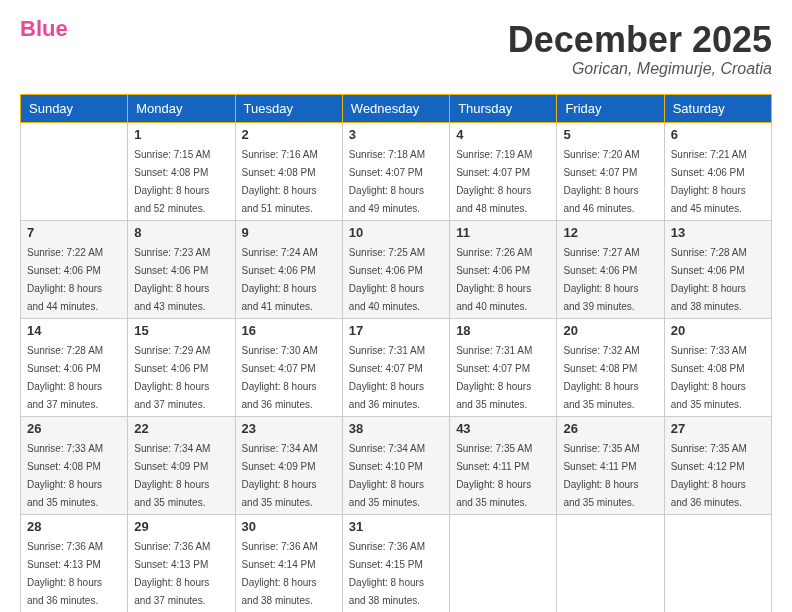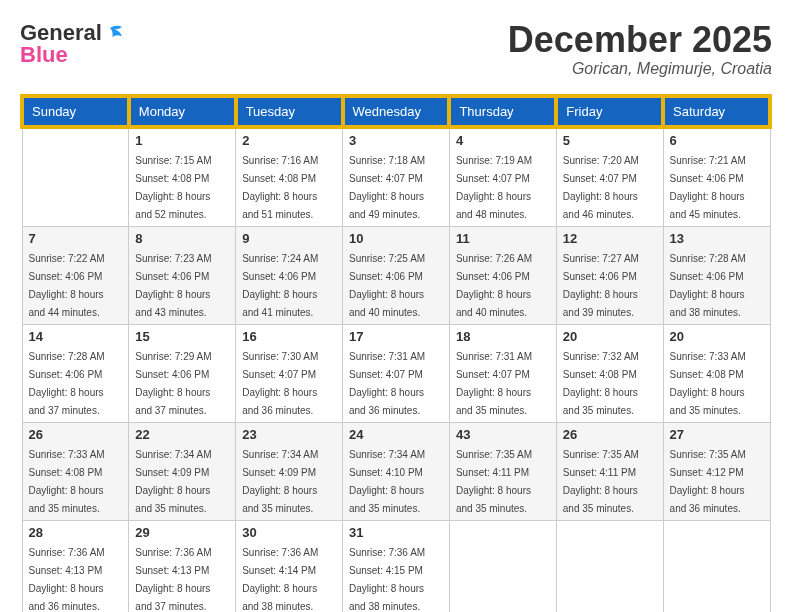--- a/index.html
+++ b/index.html
@@ -40,21 +40,21 @@
       width: 100%;
       border-collapse: collapse;
     }
     .calendar th {
       background-color: #1565C0;
       color: #fff;
       text-align: left;
       padding: 6px 8px;
       font-size: 13px;
       font-weight: normal;
-      border: 4px solid #eab308;
+      border: 1px solid #eab308;
     }
     .calendar td {
       border: 1px solid #ccc;
       vertical-align: top;
       padding: 4px 6px;
       width: 107px;
       min-height: 80px;
       background: #fff;
     }
     .calendar tr:nth-child(even) td {
@@ -74,26 +74,20 @@
     }
     .empty-cell {
       background: #fff !important;
     }
   </style>
 </head>
 <body>
 
 <div class="header">
   <div class="logo">
-    <div style="display:flex; align-items:center;">
-      <span style="font-size:22px; font-weight:bold; color:#333;">General</span>
-      <svg width="22" height="18" viewBox="0 0 22 18">
-        <path d="M8 4 Q14 0 20 3 Q16 6 12 5 Q18 7 20 12 Q14 10 10 13 Q12 8 8 4Z" fill="#2196F3"></path>
-      </svg>
-    </div>
     <span style="font-size:22px; font-weight:bold; color:#ec4899; margin-top:-4px;">Blue</span>
   </div>
   <div class="title-section">
     <div class="month-title">December 2025</div>
     <div class="location">Gorican, Megimurje, Croatia</div>
   </div>
 </div>
 
 <table class="calendar">
   <thead>
@@ -202,21 +196,21 @@
       </td>
         <td>
         <span class="day-number">22</span>
         <span class="day-info">Sunrise: 7:34 AM<br>Sunset: 4:09 PM<br>Daylight: 8 hours and 35 minutes.</span>
       </td>
         <td>
         <span class="day-number">23</span>
         <span class="day-info">Sunrise: 7:34 AM<br>Sunset: 4:09 PM<br>Daylight: 8 hours and 35 minutes.</span>
       </td>
         <td>
-        <span class="day-number">24</span>
+        <span class="day-number">38</span>
         <span class="day-info">Sunrise: 7:34 AM<br>Sunset: 4:10 PM<br>Daylight: 8 hours and 35 minutes.</span>
       </td>
         <td>
         <span class="day-number">43</span>
         <span class="day-info">Sunrise: 7:35 AM<br>Sunset: 4:11 PM<br>Daylight: 8 hours and 35 minutes.</span>
       </td>
         <td>
         <span class="day-number">26</span>
         <span class="day-info">Sunrise: 7:35 AM<br>Sunset: 4:11 PM<br>Daylight: 8 hours and 35 minutes.</span>
       </td>

